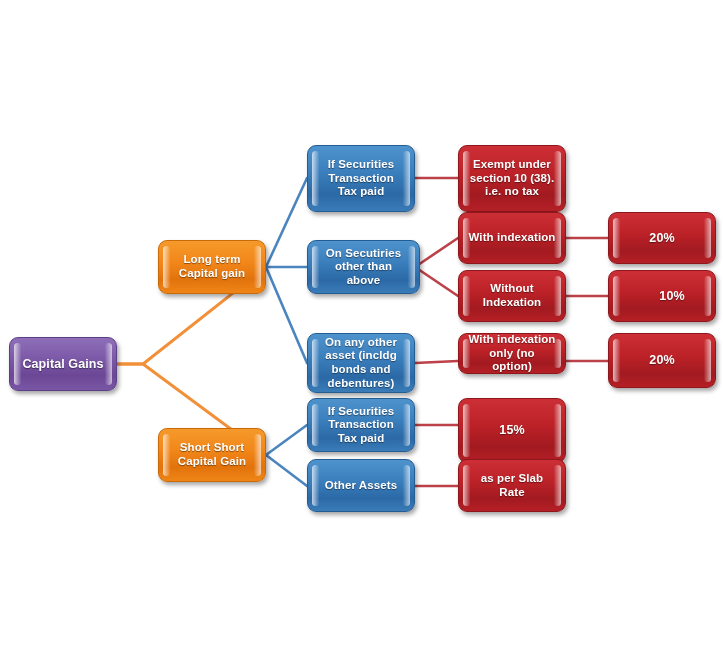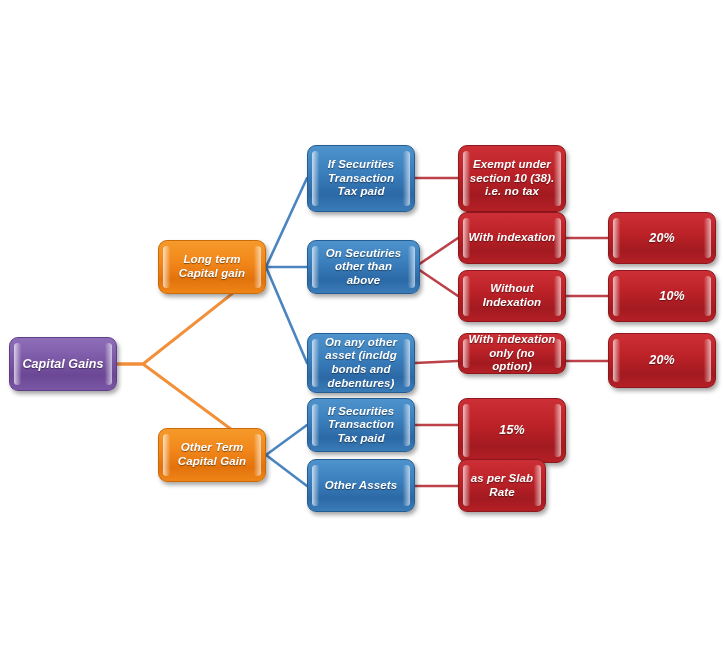--- a/index.html
+++ b/index.html
@@ -35,21 +35,20 @@
     text-align: center;
     border-radius: 9px;
     color: #ffffff;
     font-weight: bold;
     letter-spacing: 0.1px;
     line-height: 1.18;
     text-shadow: 0 1px 1px rgba(0,0,0,0.45);
     box-shadow: 2px 3px 4px rgba(0,0,0,0.35);
     z-index: 5;
     overflow: hidden;
-    font-style: italic;
   }
   .node .label {
     position: relative;
     z-index: 3;
     padding: 0 9px;
     display: block;
   }
   
   .node::before {
     content: "";
@@ -116,21 +115,21 @@
       <polyline points="415,486 458,486" fill="none" stroke="#bc4148" stroke-width="2.6" stroke-linecap="round" stroke-linejoin="round"></polyline>
     </svg>
   <div id="nodes">
       <div class="node purple fs13" style="left: 9px; top: 337px; width: 108px; height: 54px;">
         <span class="label">Capital Gains</span>
       </div>
       <div class="node orange fs12" style="left: 158px; top: 240px; width: 108px; height: 54px;">
         <span class="label">Long term Capital gain</span>
       </div>
       <div class="node orange fs12" style="left: 158px; top: 428px; width: 108px; height: 54px;">
-        <span class="label">Other Term Capital Gain</span>
+        <span class="label">Short Short Capital Gain</span>
       </div>
       <div class="node blue fs12" style="left: 307px; top: 145px; width: 108px; height: 67px;">
         <span class="label">If Securities Transaction Tax paid</span>
       </div>
       <div class="node blue fs12" style="left: 307px; top: 240px; width: 113px; height: 54px;">
         <span class="label">On Secutiries other than above</span>
       </div>
       <div class="node blue fs12" style="left: 307px; top: 333px; width: 108px; height: 60px;">
         <span class="label">On any other asset (incldg bonds and debentures)</span>
       </div>
@@ -148,21 +147,21 @@
       </div>
       <div class="node red fs12" style="left: 458px; top: 270px; width: 108px; height: 52px;">
         <span class="label">Without Indexation</span>
       </div>
       <div class="node red fs12" style="left: 458px; top: 333px; width: 108px; height: 41px;">
         <span class="label">With indexation only (no option)</span>
       </div>
       <div class="node red fs13" style="left: 458px; top: 398px; width: 108px; height: 65px;">
         <span class="label">15%</span>
       </div>
-      <div class="node red fs12" style="left: 458px; top: 459px; width: 88px; height: 53px;">
+      <div class="node red fs12" style="left: 458px; top: 459px; width: 108px; height: 53px;">
         <span class="label">as per Slab Rate</span>
       </div>
       <div class="node red fs13" style="left: 608px; top: 212px; width: 108px; height: 52px;">
         <span class="label">20%</span>
       </div>
       <div class="node red fs13" style="left: 608px; top: 270px; width: 108px; height: 52px; padding-left: 20px;">
         <span class="label">10%</span>
       </div>
       <div class="node red fs13" style="left: 608px; top: 333px; width: 108px; height: 55px;">
         <span class="label">20%</span>

